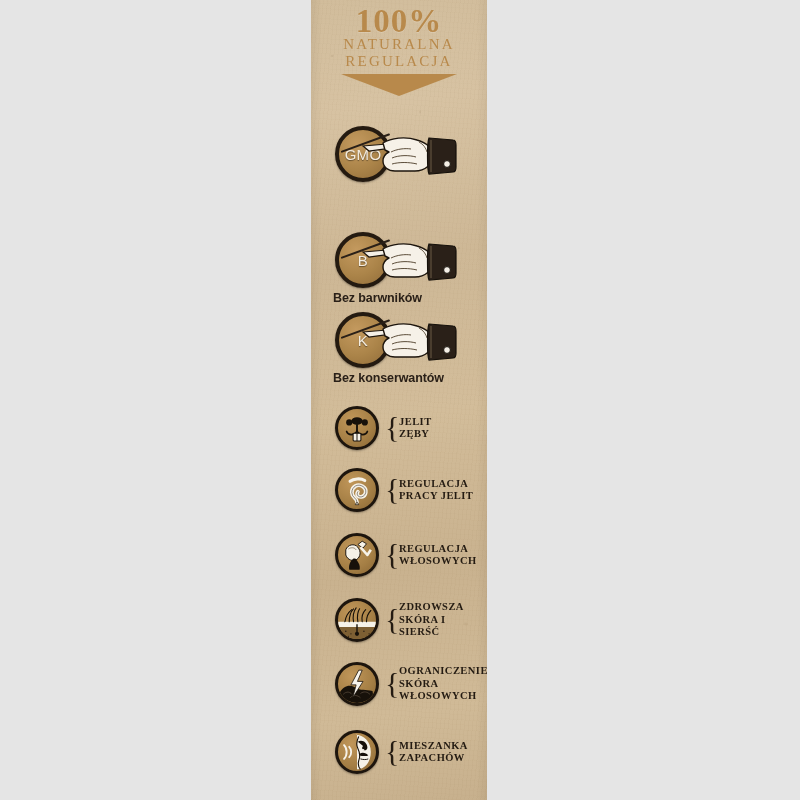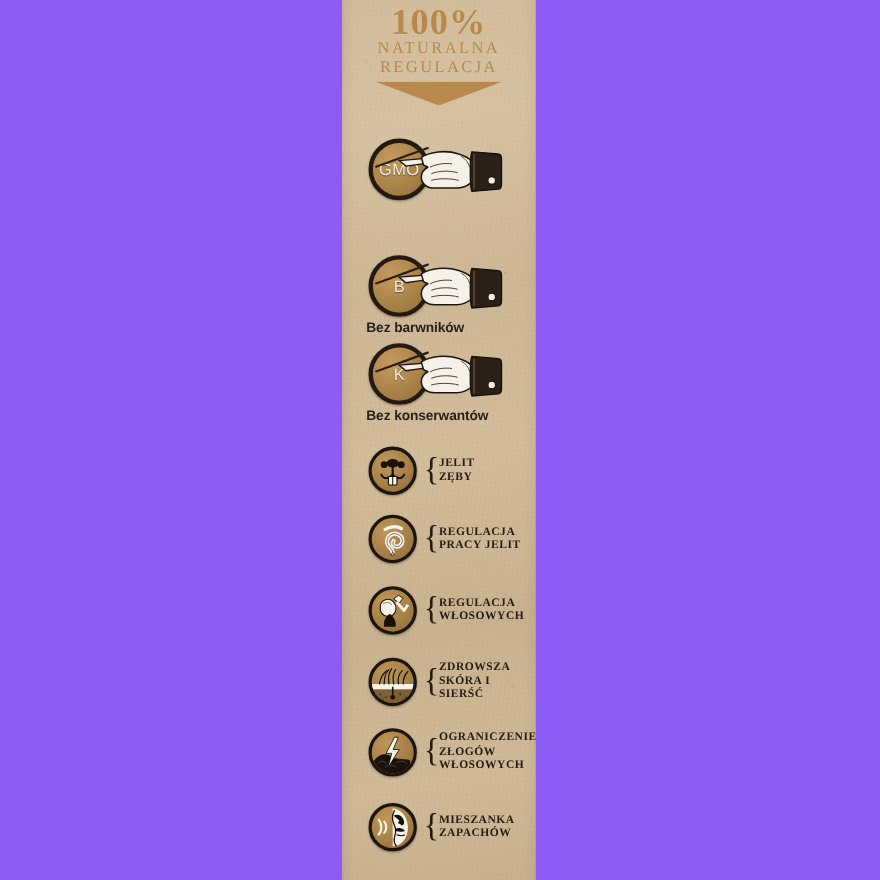--- a/index.html
+++ b/index.html
@@ -1,18 +1,18 @@
 <!DOCTYPE html>
 <html><head>
 <meta charset="utf-8">
 <style>
   html,body{margin:0;padding:0;background:#ffffff;}
   body{width:800px;height:800px;overflow:hidden;font-family:"Liberation Sans",sans-serif;}
 
-  #stage{position:relative;width:800px;height:800px;background:#8b5cf6;}
+  #stage{position:relative;width:800px;height:800px;background:#e5e5e5;}
 
   
   #panel{
     position:absolute;left:311px;top:0;width:176px;height:800px;
     background:
       radial-gradient(ellipse 3px 2px at 12% 7%, rgba(120,95,60,.22), transparent 70%),
       radial-gradient(ellipse 2px 3px at 62% 14%, rgba(120,95,60,.18), transparent 70%),
       radial-gradient(ellipse 4px 2px at 30% 23%, rgba(140,110,70,.16), transparent 70%),
       radial-gradient(ellipse 2px 2px at 84% 31%, rgba(110,85,55,.20), transparent 70%),
       radial-gradient(ellipse 3px 2px at 46% 42%, rgba(130,100,65,.14), transparent 70%),
@@ -270,21 +270,21 @@
             <path d="M6 34 C10 30,14 31,16 34"></path>
             <path d="M14 38 C18 34,23 35,26 38"></path>
             <path d="M26 33 C30 30,34 31,37 34"></path>
           </g>
           <path d="M24 6 L15 23 L21 23 L17 38 L29 19 L22.5 19 L28 6 Z" fill="#f8f4ec" stroke="#17110a" stroke-width=".9" stroke-linejoin="round"></path>
         </svg>
       </div>
       <div class="ben-brace">{</div>
       <div class="ben-text">
         <div>OGRANICZENIE</div>
-        <div>ZŁOGÓW</div>
+        <div>SKÓRA</div>
         <div>WŁOSOWYCH</div>
       </div>
     </div>
 
     <div class="ben-row" style="top:724px;">
       <div class="ben-circle">
         <svg viewBox="0 0 44 44">
           <path d="M20 2 C30 2,38 10,38 22 C38 34,31 42,22 42 L22 2 Z" fill="#f6f2e8"></path>
           <path d="M24 4 C22 8,21 14,23 18 C25 22,26 27,24 32 C23 36,24 40,26 42" fill="none" stroke="#17110a" stroke-width="1.3"></path>
           <path d="M23 10 C26 8,31 9,33 13 C35 17,34 20,31 20 C28 20,27 17,29 15" fill="#17110a"></path>

